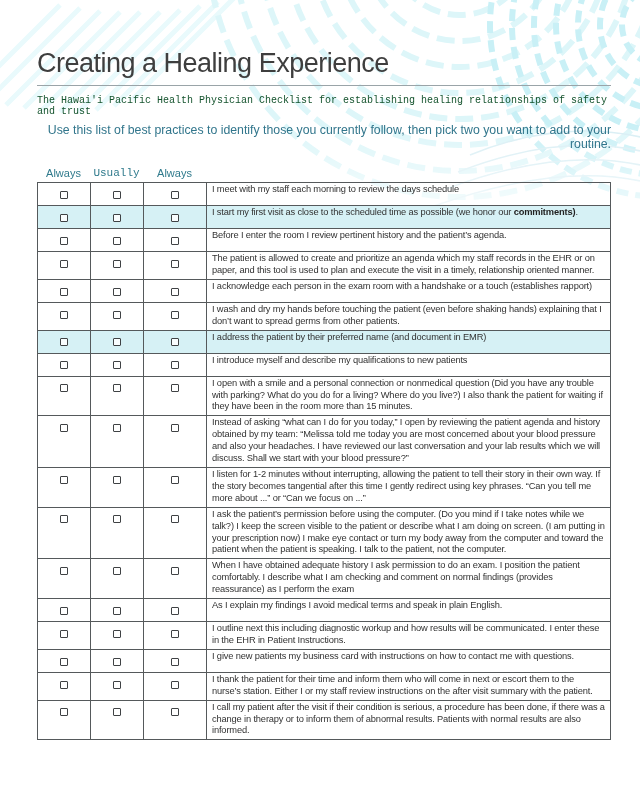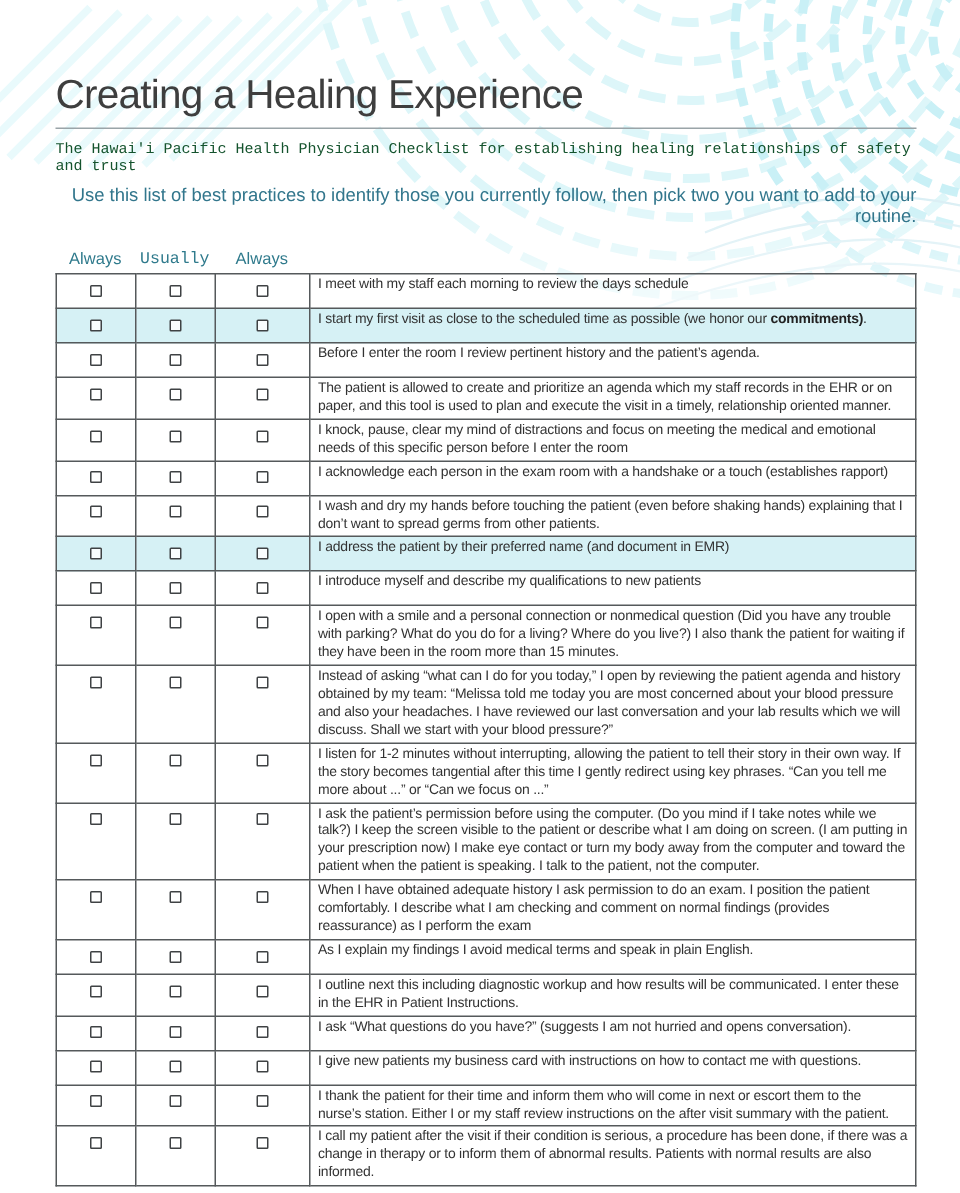--- a/index.html
+++ b/index.html
@@ -170,32 +170,20 @@
           <tr>
       <td class="cb">
         <span class="checkbox"></span>
       </td>
       <td class="cb">
         <span class="checkbox"></span>
       </td>
       <td class="cb">
         <span class="checkbox"></span>
       </td>
-      <td class="txt">I knock, pause, clear my mind of distractions and focus on meeting the medical and emotional needs of this specific person before I enter the room</td>
-    </tr>
-          <tr>
-      <td class="cb">
-        <span class="checkbox"></span>
-      </td>
-      <td class="cb">
-        <span class="checkbox"></span>
-      </td>
-      <td class="cb">
-        <span class="checkbox"></span>
-      </td>
       <td class="txt">I acknowledge each person in the exam room with a handshake or a touch (establishes rapport)</td>
     </tr>
           <tr>
       <td class="cb">
         <span class="checkbox"></span>
       </td>
       <td class="cb">
         <span class="checkbox"></span>
       </td>
       <td class="cb">
@@ -303,32 +291,20 @@
       <td class="cb">
         <span class="checkbox"></span>
       </td>
       <td class="cb">
         <span class="checkbox"></span>
       </td>
       <td class="cb">
         <span class="checkbox"></span>
       </td>
       <td class="txt">I outline next this including diagnostic workup and how results will be communicated. I enter these in the EHR in Patient Instructions.</td>
-    </tr>
-          <tr>
-      <td class="cb">
-        <span class="checkbox"></span>
-      </td>
-      <td class="cb">
-        <span class="checkbox"></span>
-      </td>
-      <td class="cb">
-        <span class="checkbox"></span>
-      </td>
-      <td class="txt">I ask “What questions do you have?” (suggests I am not hurried and opens conversation).</td>
     </tr>
           <tr>
       <td class="cb">
         <span class="checkbox"></span>
       </td>
       <td class="cb">
         <span class="checkbox"></span>
       </td>
       <td class="cb">
         <span class="checkbox"></span>

